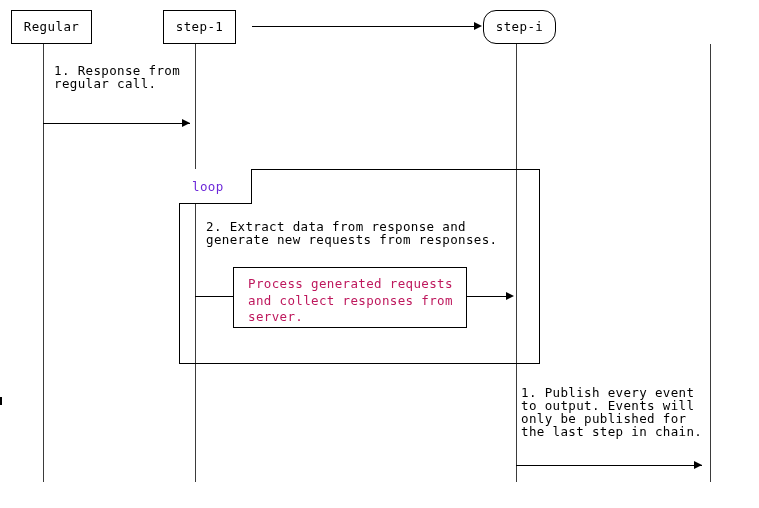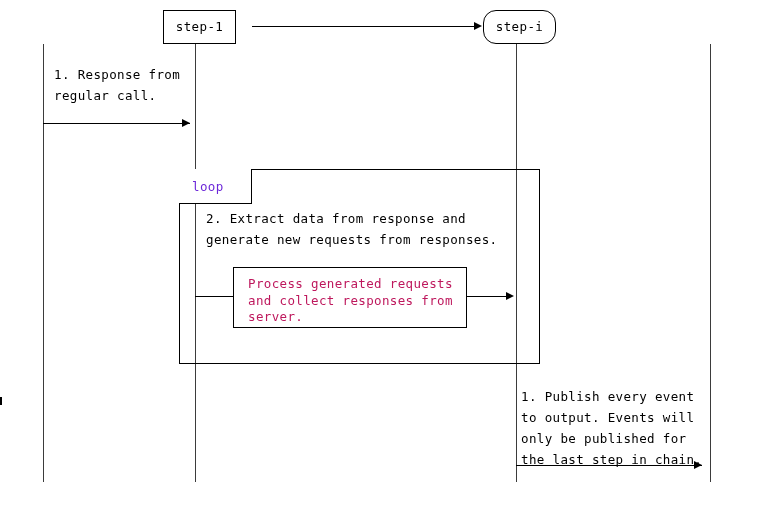--- a/index.html
+++ b/index.html
@@ -74,21 +74,21 @@
     line-height: 16.5px;
     color: #be185d;
     letter-spacing: 0.35px;
     white-space: pre-line;
   }
 
   
   .msg-text {
     position: absolute;
     font-size: 12.5px;
-    line-height: 21px;
+    line-height: 13px;
     color: #000000;
     letter-spacing: 0.35px;
     white-space: pre-line;
   }
 
   
   .arrow-line {
     position: absolute;
     height: 1px;
     background: #000000;
@@ -112,38 +112,39 @@
 </head>
 <body>
 
 <div id="canvas">
 
   <div class="lifeline" style="left:43px; top:44px; height:438px;"></div>
   <div class="lifeline" style="left:195px; top:44px; height:438px;"></div>
   <div class="lifeline" style="left:516px; top:44px; height:438px;"></div>
   <div class="lifeline" style="left:710px; top:44px; height:438px;"></div>
 
+  <div class="participant" style="left:11px; top:10px; width:81px; height:34px;">Regular</div>
 
   <div class="participant" style="left:163px; top:10px; width:73px; height:34px;">step-1</div>
 
   <div class="participant" style="left:483px; top:10px; width:73px; height:34px;border-radius:13px;">step-i</div>
 
 
   <div class="arrow-line" style="left:252px; top:26px; width:222px;"></div>
   <div class="arrow-head" style="left:474px; top:21.5px;"></div>
 
   <div class="msg-text" style="left:54px; top:64px; width:160px;">1. Response from
 regular call.</div>
   <div class="arrow-line" style="left:43px; top:123px; width:147px;"></div>
   <div class="arrow-head" style="left:182px; top:118.5px;"></div>
 
   <div class="fragment" style="left:179px; top:169px; width:361px; height:195px;"></div>
   <div class="fragment-label" style="left:179px; top:169px; width:73px; height:35px;">loop</div>
 
-  <div class="msg-text" style="left:206px; top:208px; width:310px;">2. Extract data from response and
+  <div class="msg-text" style="left:206px; top:220px; width:310px;">2. Extract data from response and
 generate new requests from responses.</div>
 
   <div class="arrow-line" style="left:195px; top:296px; width:38px;"></div>
 
   <div class="notebox" style="left:233px; top:267px; width:234px; height:61px;">Process generated requests
 and collect responses from
 server.</div>
 
   <div class="arrow-line" style="left:467px; top:296px; width:41px;"></div>
   <div class="arrow-head" style="left:506px; top:291.5px;"></div>

